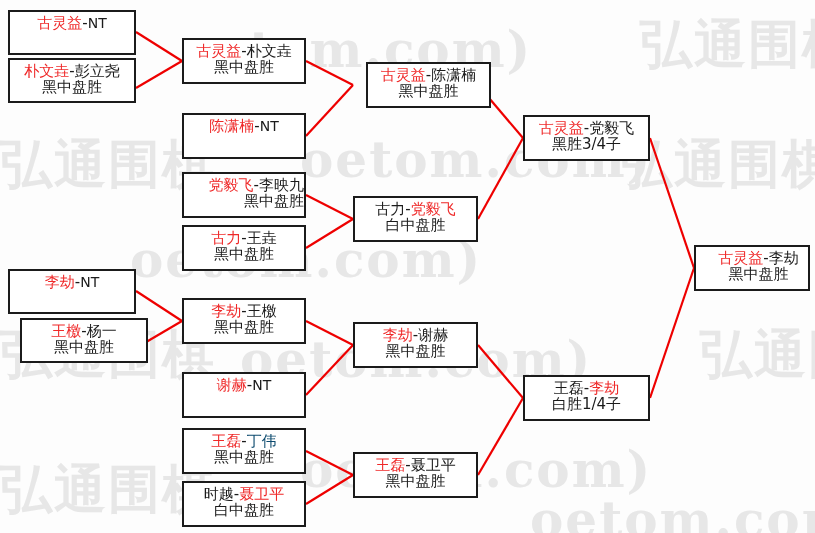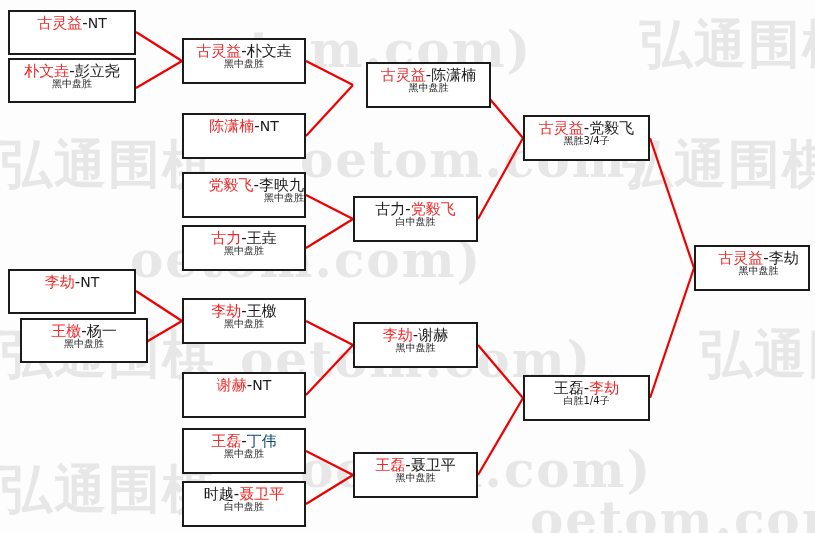--- a/index.html
+++ b/index.html
@@ -57,21 +57,21 @@
     align-items: center;
     justify-content: flex-start;
     padding-top: 3px;
     line-height: 1.08;
   }
   .pairing {
     font-size: 15px;
     white-space: nowrap;
   }
   .result {
-    font-size: 10px;
+    font-size: 15px;
     color: #1b1b1b;
     white-space: nowrap;
   }
   .w  { color: #ef2929; }     
   .l  { color: #1b1b1b; }     
   .dash { color: #1b1b1b; }
   .nt { color: #1b1b1b; font-family: "DejaVu Sans", "Liberation Sans", sans-serif; font-size: 14px; }
 </style>
 </head>
 <body>

